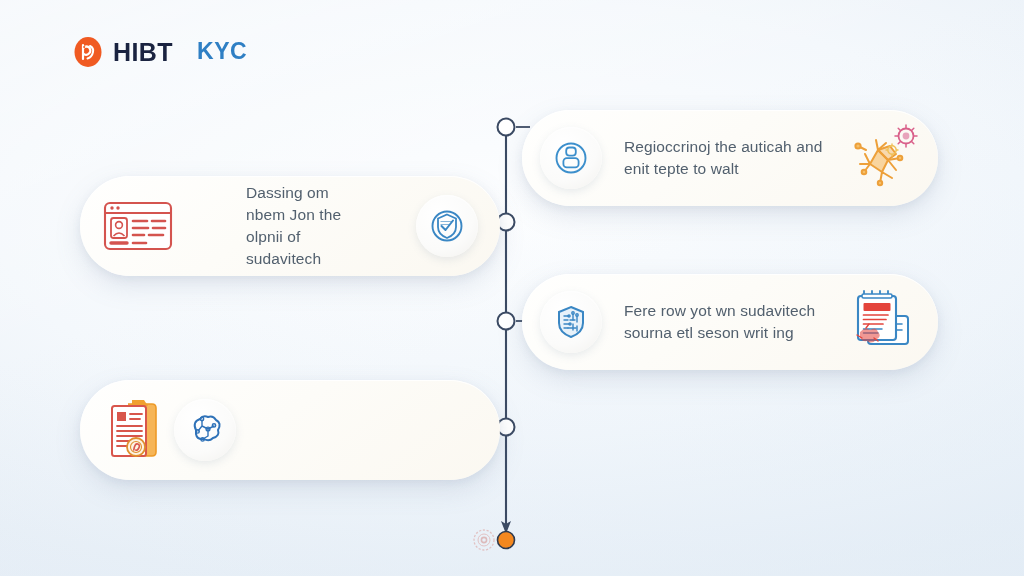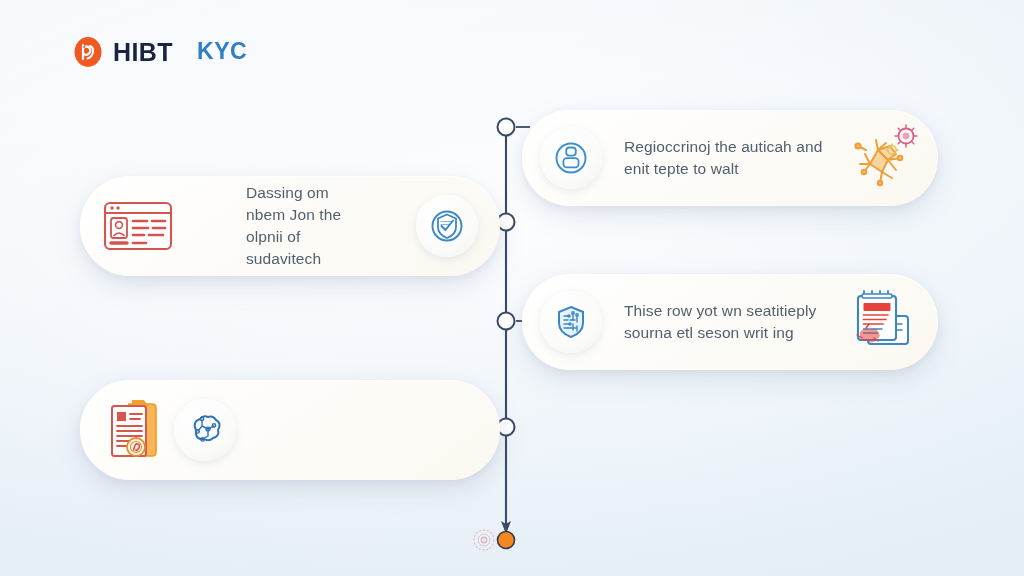--- a/index.html
+++ b/index.html
@@ -210,21 +210,21 @@
         <path d="M13 15 H18 M13 19 H17 M13 23 H19 M13 27 H17"></path>
         <path d="M22 13 V19 M26 15 V21 M22 23 V29 M26 25 V30"></path>
         <circle cx="22" cy="12" r="1.2"></circle>
           <circle cx="26" cy="14" r="1.2"></circle>
         <circle cx="18" cy="15" r="1.1"></circle>
           <circle cx="19" cy="23" r="1.1"></circle>
         <path d="M19 19 H24 M17 27 H25"></path>
       </g>
     </svg>
   </span>
-  <span class="card-text">Thise row yot wn seatitieply
+  <span class="card-text">Fere row yot wn sudavitech
 sourna etl seson writ ing</span>
   <span class="art">
     <svg width="74" height="72" viewBox="0 0 74 72">
       <rect x="20" y="30" width="40" height="28" rx="3" fill="#fff" stroke="#3a87c4" stroke-width="2"></rect>
       <path d="M26 38 H54 M26 44 H54 M26 50 H48" stroke="#3a87c4" stroke-width="1.6" stroke-linecap="round"></path>
       <rect x="10" y="10" width="38" height="44" rx="3" fill="#fff" stroke="#3a87c4" stroke-width="2.1"></rect>
       <g stroke="#3a87c4" stroke-width="1.8" stroke-linecap="round">
         <path d="M16 10 V5 M24 10 V5 M32 10 V5 M40 10 V5"></path>
       </g>
       <rect x="14" y="8" width="30" height="4" rx="1.6" fill="#fff" stroke="#3a87c4" stroke-width="1.6"></rect>

